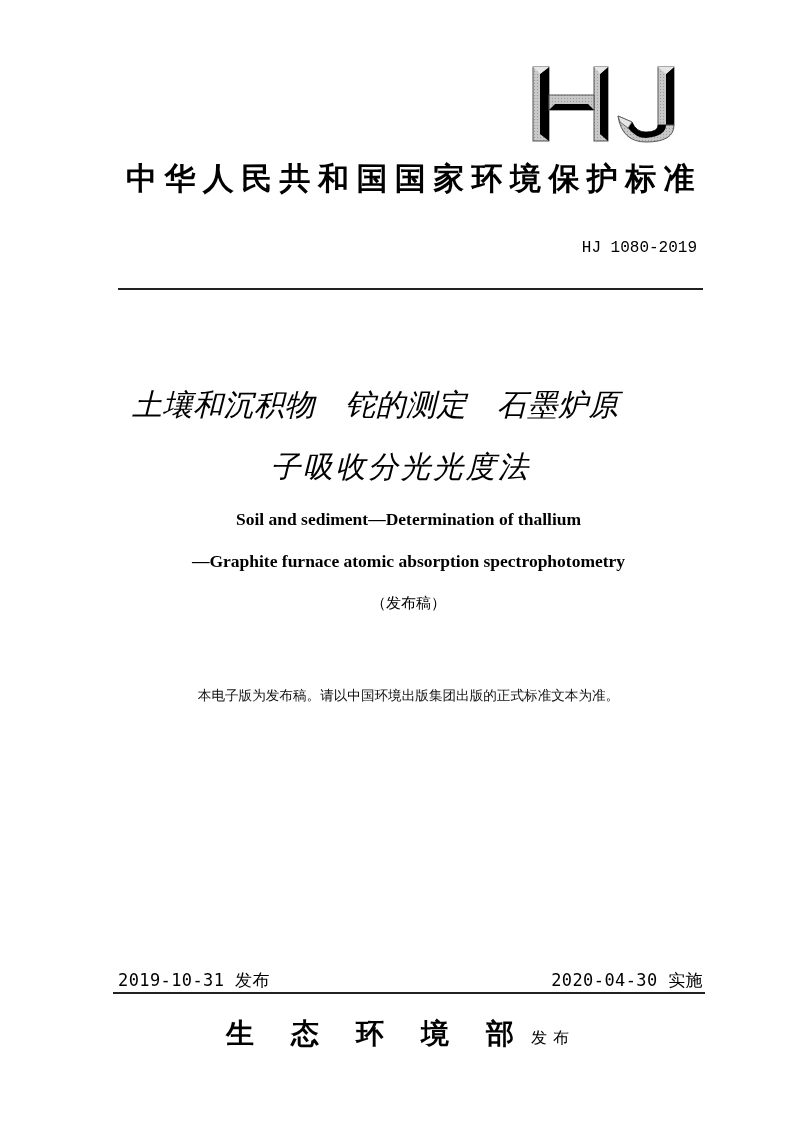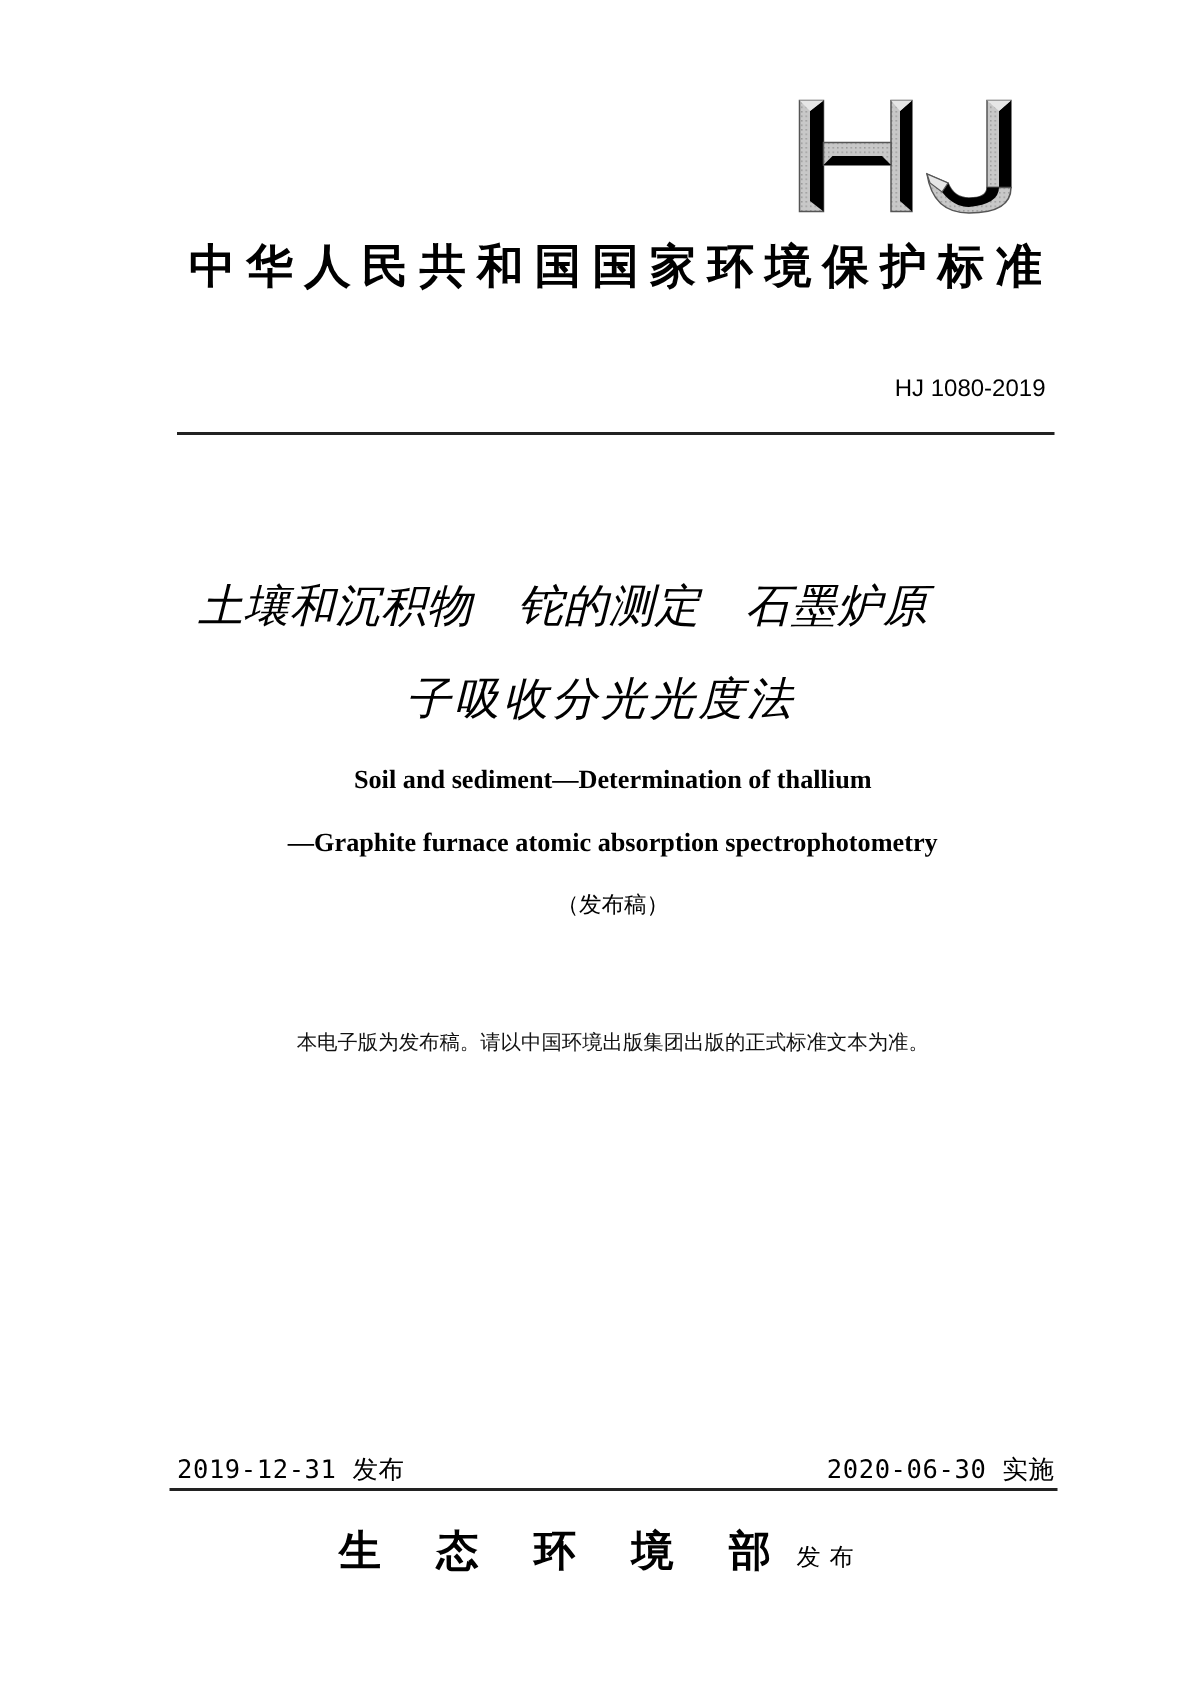--- a/index.html
+++ b/index.html
@@ -33,22 +33,22 @@
       font-size: 31px;
       font-weight: bold;
       letter-spacing: 7.4px;
       line-height: 40px;
       white-space: nowrap;
       text-align: right;
     }
 
     #std-code {
       right: 96px;
-      top: 250px;
-      font-family: Liberation Sans, sans-serif;
+      top: 238px;
+      font-family: Liberation Mono, monospace;
       font-size: 16px;
       line-height: 20px;
       white-space: nowrap;
       text-align: right;
     }
 
     .rule {
       height: 0;
       border-top: 2px solid #222222;
     }
@@ -203,21 +203,21 @@
 <div id="cn-title-line2" class="abs cn-title">子吸收分光光度法</div>
 
 <div id="en-title-line1" class="abs en-title">Soil and sediment—Determination of thallium</div>
 
 <div id="en-title-line2" class="abs en-title">—Graphite furnace atomic absorption spectrophotometry</div>
 
 <div id="draft-label" class="abs">（发布稿）</div>
 
 <div id="notice" class="abs">本电子版为发布稿。请以中国环境出版集团出版的正式标准文本为准。</div>
 
-<div id="issue-date" class="abs date-line">2019-12-31 发布</div>
-
-<div id="implement-date" class="abs date-line">2020-06-30 实施</div>
+<div id="issue-date" class="abs date-line">2019-10-31 发布</div>
+
+<div id="implement-date" class="abs date-line">2020-04-30 实施</div>
 
 <div id="bottom-rule" class="abs rule"></div>
 
 <div id="issuer" class="abs">
   <span class="issuer-name">生态环境部</span><span class="issuer-suffix">发布</span>
 </div>
 
 </body></html>

